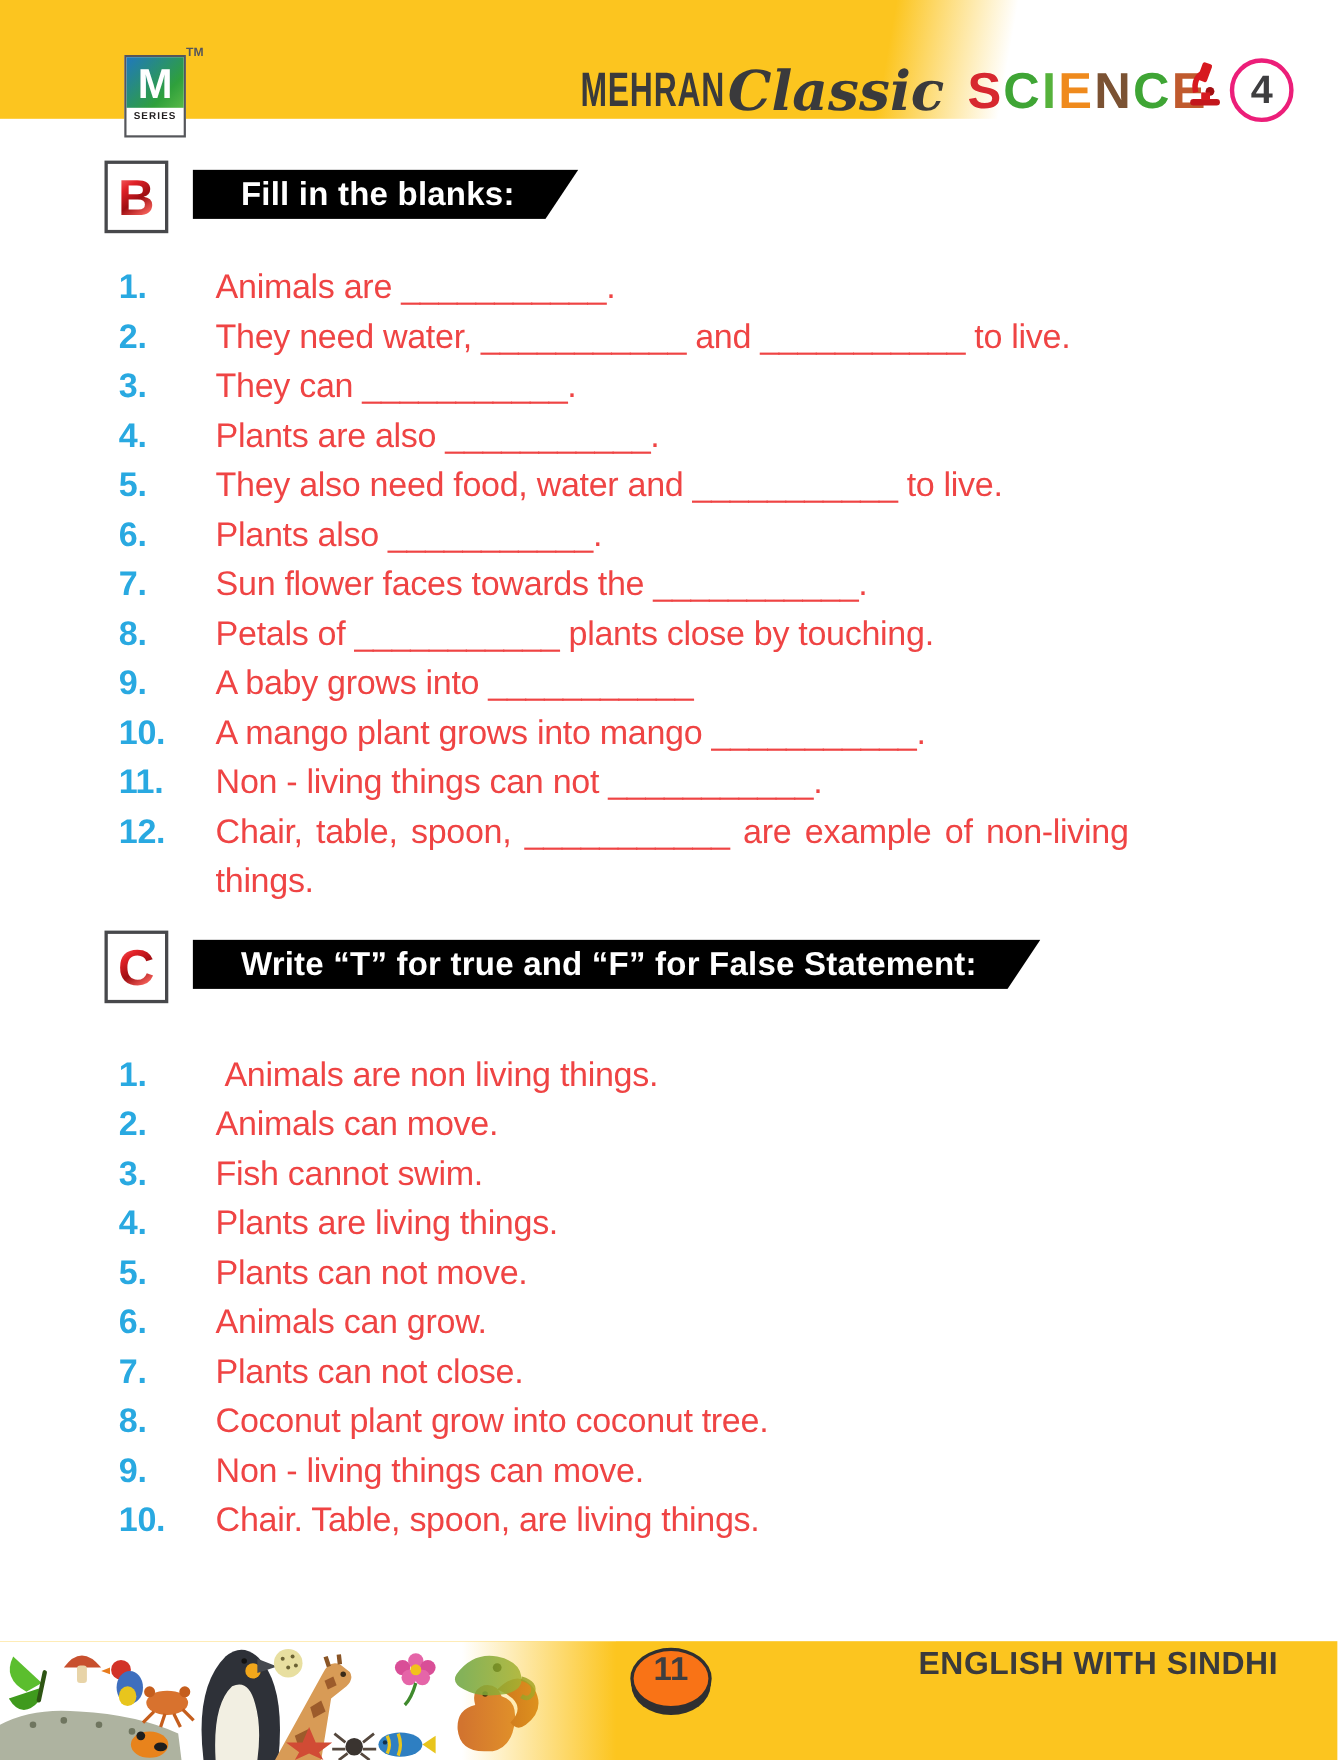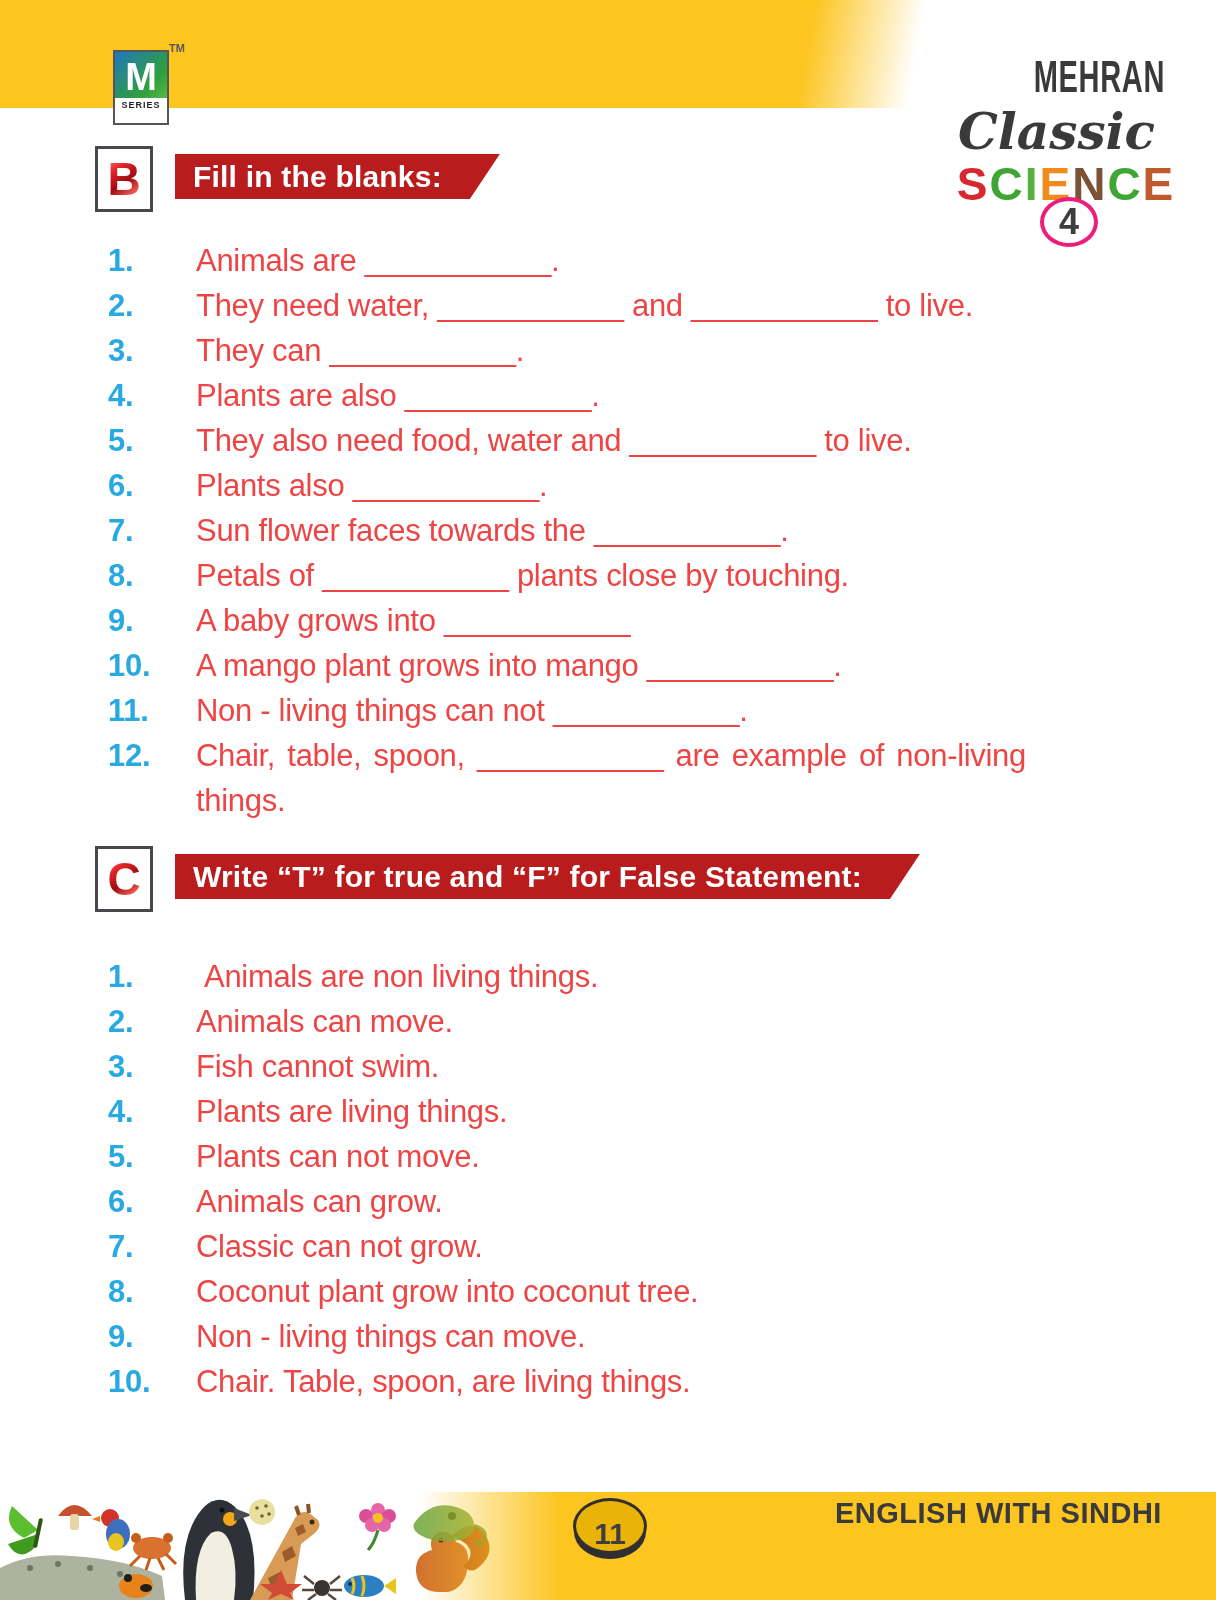--- a/index.html
+++ b/index.html
@@ -16,60 +16,60 @@
   }
   
   .m-logo{position:absolute;left:113px;top:50px;width:56px;}
   .m-box{width:52px;border:2px solid #55565A;background:#fff;}
   .m-grad{height:46px;background:linear-gradient(135deg,#2078BE 0%,#2FA03C 70%,#58B947 100%);
     display:flex;align-items:center;justify-content:center;}
   .m-letter{color:#fff;font-size:38px;font-weight:bold;line-height:1;transform:translateY(2px);}
   .m-series{font-size:9px;font-weight:bold;letter-spacing:1px;color:#231F20;text-align:center;padding:2px 0 13px;}
   .tm{position:absolute;right:-16px;top:-8px;font-size:11px;font-weight:bold;color:#55565A;text-align:right;}
   
-  .brand{position:absolute;top:52px;right:40px;display:flex;align-items:center;height:60px;flex-direction:column;}
+  .brand{position:absolute;top:52px;right:40px;display:flex;align-items:center;height:60px;}
   .mehran{display:inline-block;font-size:44px;font-weight:bold;color:#3A3A3C;
     transform:scaleX(0.66);transform-origin:right center;letter-spacing:1px;}
   .classic{font-family:"DejaVu Serif",serif;font-style:italic;font-weight:bold;
     font-size:50px;color:#3A3A3C;margin:0 21px 0 2px;}
   .science{display:flex;align-items:center;font-weight:bold;font-size:46px;letter-spacing:2px;}
   .science span{line-height:1;}
   .microscope{margin-left:-20px;margin-top:-10px;}
   .grade-circle{width:50px;height:50px;border:4px solid #EC1E79;border-radius:50%;
     background:#fff;display:flex;align-items:center;justify-content:center;
     font-size:36px;font-weight:bold;color:#3E3E40;margin-left:6px;}
   
   .section{position:absolute;left:95px;right:78px;}
   #sec-b{top:146px;}
   #sec-c{top:846px;}
   .sec-head{display:flex;align-items:flex-start;}
   .badge{flex:none;width:52px;height:60px;border:3px solid #47484B;background:#fff;
     display:flex;align-items:center;justify-content:center;}
   .badge-letter{font-size:46px;font-weight:bold;line-height:1;
     background:linear-gradient(145deg,#FF8080 0%,#E02127 30%,#9E0D12 55%,#F05B55 80%,#C01217 100%);
     -webkit-background-clip:text;background-clip:text;color:transparent;}
-  .banner{margin-left:22px;margin-top:8px;height:45px;background:#b91c1c;
+  .banner{margin-left:22px;margin-top:8px;height:45px;background:#000000;
     clip-path:polygon(0 0,100% 0,calc(100% - 30px) 100%,0 100%);
-    display:flex;align-items:center;padding:0 58px 0 18px;}
+    display:flex;align-items:center;padding:0 58px 0 44px;}
   .banner-text{color:#ffffff;font-weight:bold;font-size:30px;white-space:nowrap;letter-spacing:0.2px;}
   .list{margin-top:26px;}
   #list-c{margin-top:42px;}
   .row{display:flex;align-items:flex-start;line-height:45px;font-size:31px;letter-spacing:-0.3px;}
   .num{flex:none;width:101px;box-sizing:border-box;padding-left:13px;
     color:#29A9E1;font-weight:bold;}
   .txt{color:#ef4444;}
   #list-b .row:nth-child(12) .txt{max-width:830px;text-align:justify;}
   #list-c .row:nth-child(1) .txt{padding-left:8px;}
   
   .footer{position:absolute;left:0;bottom:0;width:1216px;height:108px;background:#FCC51F;}
   .collage{position:absolute;left:0;top:0;width:560px;height:108px;}
   .page-circle{position:absolute;left:573px;top:6px;width:68px;height:50px;
-    background:#eab308;border:3px solid #2F2F31;border-radius:50%;
+    background:#f97316;border:3px solid #2F2F31;border-radius:50%;
     box-shadow:0 6px 0 -1px #2F2F31;
-    display:flex;align-items:flex-end;justify-content:center;
+    display:flex;align-items:flex-start;justify-content:center;
     font-size:30px;font-weight:bold;color:#3E3E40;}
   .footer-label{position:absolute;left:795px;top:5px;font-size:29px;font-weight:bold;
     color:#3A3A3C;letter-spacing:0.5px;white-space:nowrap;margin-left:40px;}
 </style>
 </head>
 <body>
 
 <div class="top-band">
   <div class="m-logo">
     <div class="m-box">
@@ -194,21 +194,21 @@
       <div class="row">
         <span class="num">5.</span>
         <span class="txt">Plants can not move.</span>
       </div>
       <div class="row">
         <span class="num">6.</span>
         <span class="txt">Animals can grow.</span>
       </div>
       <div class="row">
         <span class="num">7.</span>
-        <span class="txt">Classic can not grow.</span>
+        <span class="txt">Plants can not close.</span>
       </div>
       <div class="row">
         <span class="num">8.</span>
         <span class="txt">Coconut plant grow into coconut tree.</span>
       </div>
       <div class="row">
         <span class="num">9.</span>
         <span class="txt">Non - living things can move.</span>
       </div>
       <div class="row">

